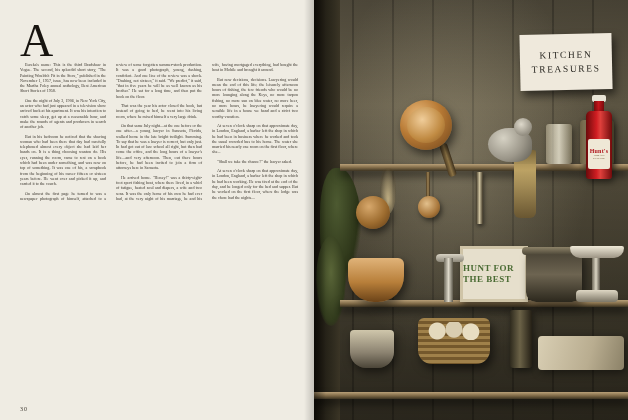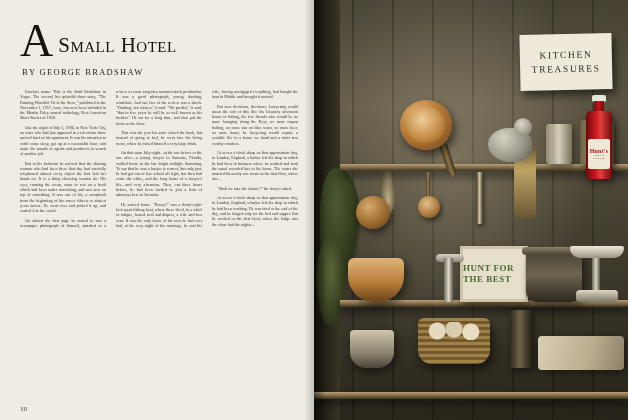--- a/index.html
+++ b/index.html
@@ -289,24 +289,22 @@
 </style>
 </head>
 <body>
 
 <div class="spread">
 
   <div class="page-left">
 
     <div class="title-row">
       <span class="dropcap">A</span>
-      <span class="title-text">Small Hotel</span>
-    </div>
-
-    <div class="byline">BY GEORGE BRADSHAW</div>
+    </div>
+
 
     <div class="cols">
       <p>Eureka's name: This is the third Bradshaw in Vogue. The second, his splendid short story, "The Painting Wouldn't Fit in the Store," published in the November 1, 1957, issue, has now been included in the Martha Foley annual anthology, Best American Short Stories of 1958.</p>
       <p>One the night of July 3, 1906, in New York City, an actor who had just appeared in a television show arrived back at his apartment. It was his intention to catch some sleep, get up at a reasonable hour, and make the rounds of agents and producers in search of another job.</p>
       <p>But in his bedroom he noticed that the shaving woman who had been there that day had carefully telephoned almost every object she had laid her hands on. It is a thing choosing wanton do. His eyes, running the room, came to rest on a book which had been under something, and was now on top of something. It was one of his, a scrapbook from the beginning of his career fifteen or sixteen years before. He went over and picked it up, and carried it to the couch.</p>
       <p>On almost the first page he turned to was a newspaper photograph of himself, attached to a review of some forgotten summer-stock production. It was a good photograph, young, dashing, confident. And one line of the review was a shock. "Dashing, not sixteen," it said. "We predict," it said, "that in five years he will be as well known as his brother." He sat for a long time, and then put the book on the floor.</p>
       <p>That was the year his actor closed the book, but instead of going to bed, he went into his living room, where he mixed himself a very large drink.</p>
       <p>On that same July night—at the one before or the one after—a young lawyer in Sarasota, Florida, walked home in the late bright twilight. Summing. To say that he was a lawyer is correct, but only just. In had got out of law school all right, but then had come the office, and the long hours of a lawyer's life—and very afternoon. Then, out there hours before, he had been invited to join a firm of attorneys here in Sarasota.</p>
       <p>He arrived home. "Honey!" was a thirty-eight-foot sport fishing boat, where there lived, in a whirl of fatigue, heated soul and diapers, a wife and two sons. It was the only home of his own he had ever had, at the very night of his marriage, he and his wife, having mortgaged everything, had bought the boat in Mobile and brought it around.</p>
       <p>But now decisions, decisions. Lawyering would mean the end of this life; the leisurely afternoon hours of fishing, the few friends who would be no more lounging along the Keys, no more tarpon fishing, no more sun on blue water, no more beer, no more hours, he lawyering would require a sensible life in a house we hand and a strict two worthy vacation.</p>

